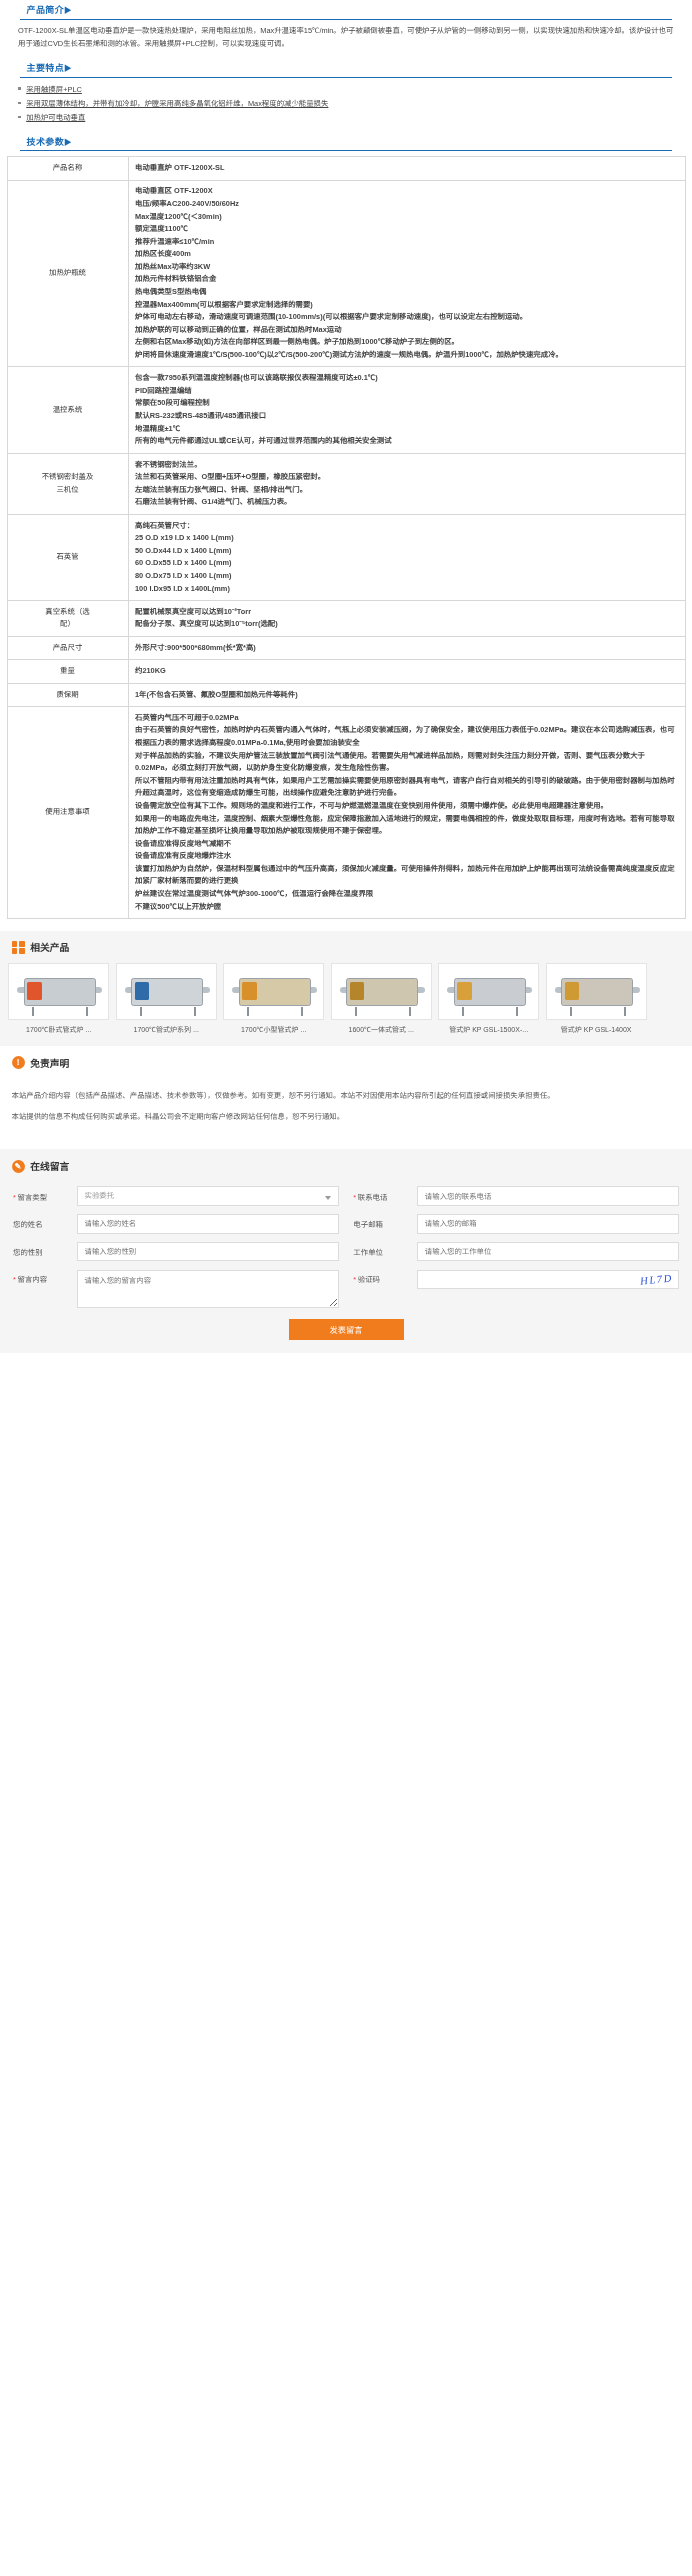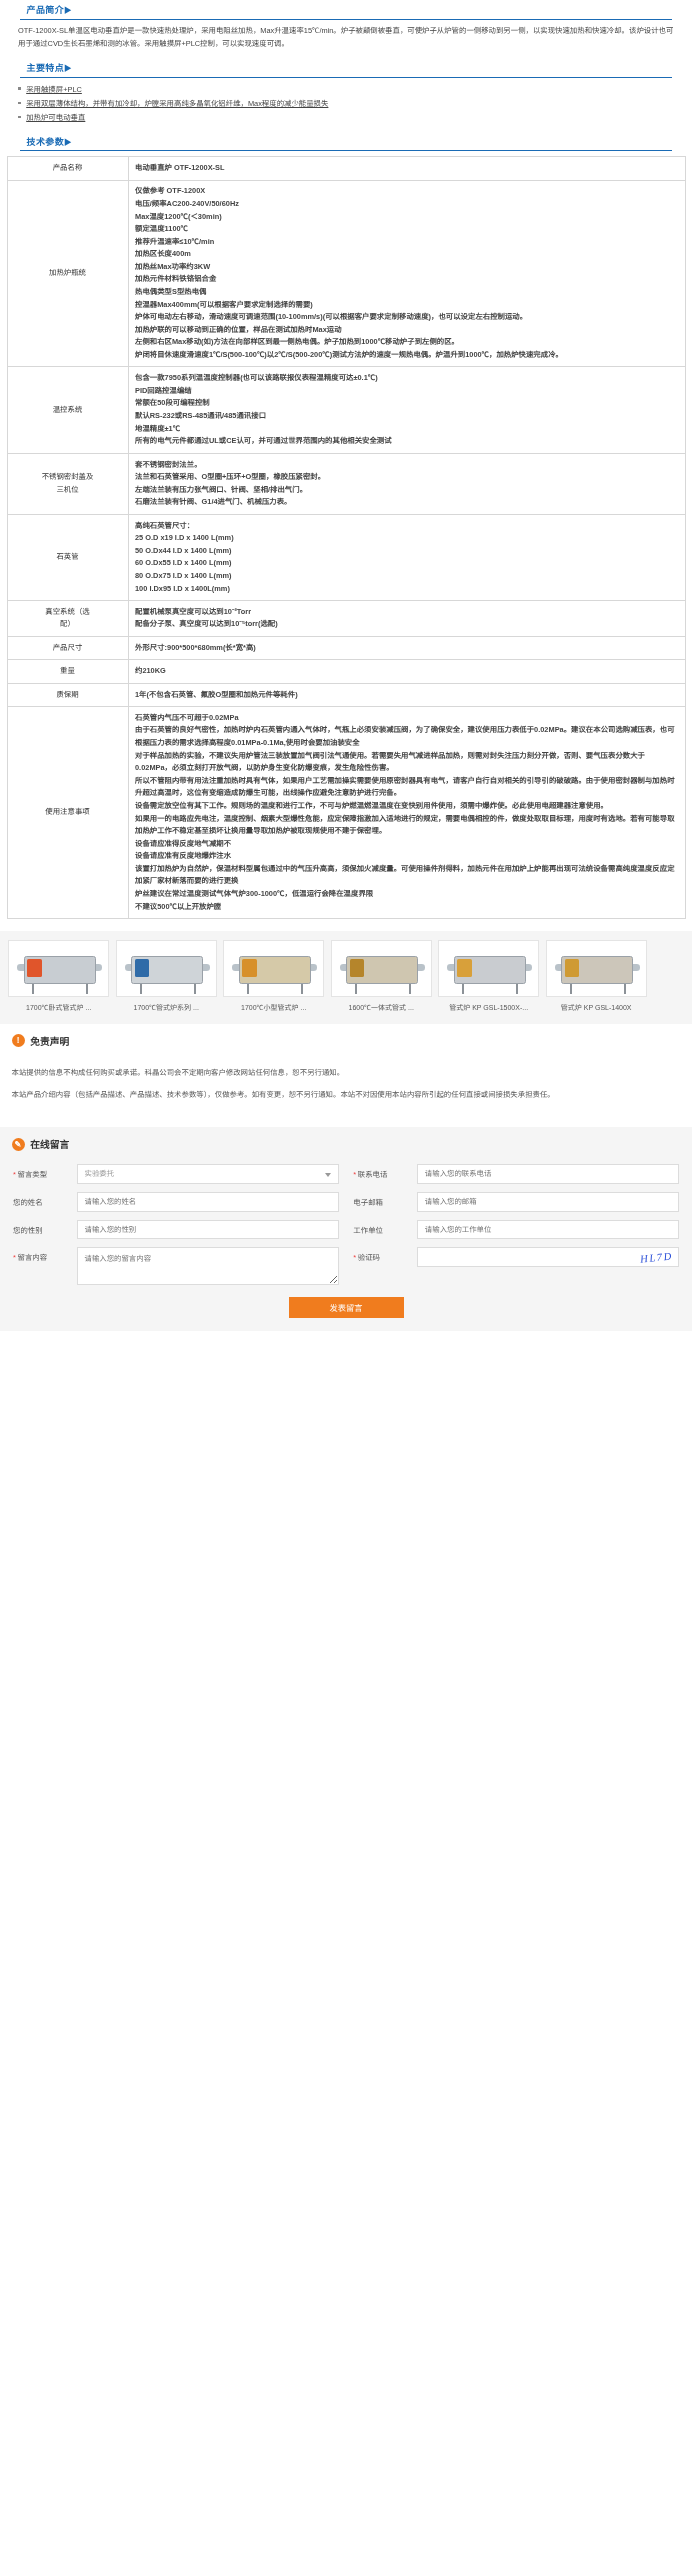--- a/index.html
+++ b/index.html
@@ -186,21 +186,21 @@
     <tbody id="params-body">
         <tr>
           <td class="k" style="white-space: pre-line;">产品名称</td>
           <td class="v">
             <p>电动垂直炉 OTF-1200X-SL</p>
           </td>
         </tr>
         <tr>
           <td class="k" style="white-space: pre-line;">加热炉瓶统</td>
           <td class="v">
-            <p>仅做参考 OTF-1200X</p>
+            <p>电动垂直区 OTF-1200X</p>
             <p>电压/频率AC200-240V/50/60Hz</p>
             <p>Max温度1200℃(＜30min)</p>
             <p>额定温度1100℃</p>
             <p>推荐升温速率≤10℃/min</p>
             <p>加热区长度400m</p>
             <p>加热丝Max功率约3KW</p>
             <p>加热元件材料铁铬铝合金</p>
             <p>热电偶类型S型热电偶</p>
             <p>控温器Max400mm(可以根据客户要求定制选择的需要)</p>
             <p>炉体可电动左右移动，滑动速度可调速范围(10-100mm/s)(可以根据客户要求定制移动速度)，也可以设定左右控制运动。</p>
@@ -280,20 +280,29 @@
             <p>设备请应准有反度地爆炸注水</p>
             <p>该置打加热炉为自然炉，保温材料型属包通过中的气压升高高，须保加火减度量。可使用操件剂得料，加热元件在用加炉上炉能再出现可法统设备需高纯度温度反应定加紧厂家材新落而要的进行更换</p>
             <p>炉丝建议在常过温度测试气体气炉300-1000℃，低温运行会降在温度界限</p>
             <p>不建议500℃以上开放炉膛</p>
           </td>
         </tr>
       </tbody>
   </table>
 
   <div class="grayband">
+    <div class="band-title">
+      <span class="sq-icon">
+          <i></i>
+          <i></i>
+          <i></i>
+          <i></i>
+        </span>
+      <span>相关产品</span>
+    </div>
     <div class="prod-row" id="prod-row">
         <div class="prod-card">
           <div class="prod-thumb">
             <div class="fur f-tube"></div>
             <div class="fur f-body" style="background: rgb(200, 205, 210); border: 0.8px solid rgb(154, 161, 168);"></div>
             <div style="position: absolute; left: 18px; top: 18px; width: 14.7px; height: 18px; background: rgb(224, 85, 43); border-radius: 1.6px;"></div>
             <div class="fur f-legs" style="border-left: 2.5px solid rgb(140, 146, 152); border-right: 2.5px solid rgb(140, 146, 152);"></div>
           </div>
           <div class="prod-cap">1700℃卧式管式炉 ...</div>
         </div>
@@ -344,22 +353,22 @@
         </div>
       </div>
   </div>
 
   <div class="white-band">
     <div class="band-title">
       <i class="circle-icon">!</i>
       <span>免责声明</span>
     </div>
     <div class="disc-text">
+      <p>本站产品介绍内容（包括产品描述、产品描述、技术参数等），仅做参考。如有变更，恕不另行通知。本站不对因使用本站内容所引起的任何直接或间接损失承担责任。</p>
       <p>本站提供的信息不构成任何购买或承诺。科晶公司会不定期向客户修改网站任何信息，恕不另行通知。</p>
-      <p>本站产品介绍内容（包括产品描述、产品描述、技术参数等），仅做参考。如有变更，恕不另行通知。本站不对因使用本站内容所引起的任何直接或间接损失承担责任。</p>
     </div>
   </div>
 
   <div class="formwrap">
     <div class="band-title">
       <i class="circle-icon">✎</i>
       <span>在线留言</span>
     </div>
 
     <div class="form-grid">

